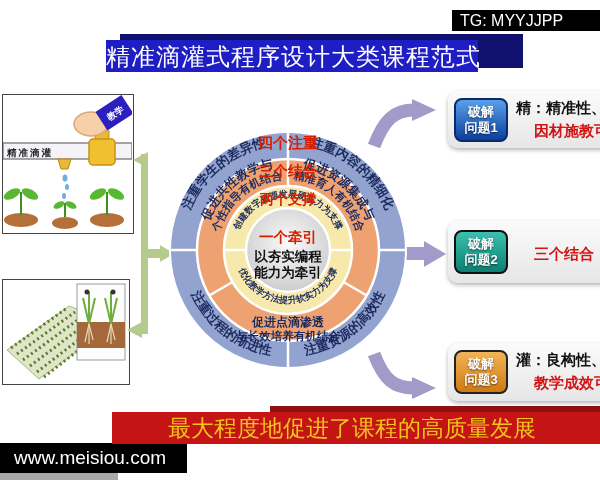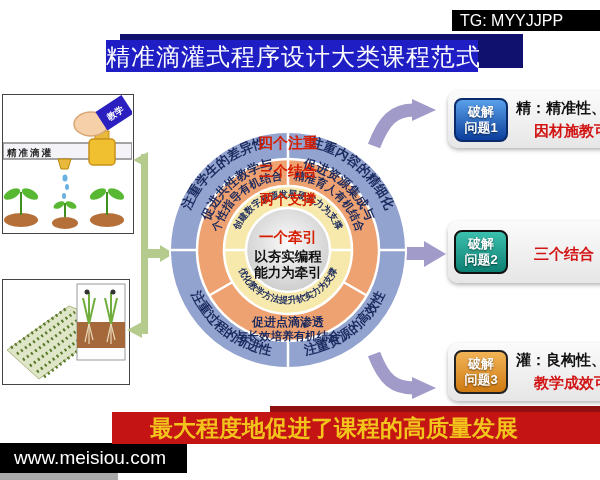--- a/index.html
+++ b/index.html
@@ -17,21 +17,21 @@
   .title-shadow{position:absolute;left:120px;top:34px;width:403px;height:34px;background:#10106e;}
   .title-banner{
     position:absolute;left:106px;top:40px;width:372px;height:32px;background:#1e1ec4;
     color:#fff;font-weight:normal;font-size:24px;line-height:33px;text-align:center;
     letter-spacing:1px;white-space:nowrap;
   }
   
   .footer-shadow{position:absolute;left:270px;top:406px;width:330px;height:34px;background:#8e1010;}
   .footer-banner{
     position:absolute;left:112px;top:412px;width:488px;height:32px;background:#c41414;
-    color:#f2c41c;font-weight:bold;font-size:23px;line-height:33px;padding-left:38px;
+    color:#f2c41c;font-weight:normal;font-size:23px;line-height:33px;padding-left:56px;
     box-sizing:border-box;white-space:nowrap;
   }
   
   .imgbox{position:absolute;background:#fff;border:1.5px solid #444;box-sizing:border-box;}
   .imgbox-a{left:2px;top:94px;width:132px;height:140px;}
   .imgbox-b{left:2px;top:279px;width:128px;height:106px;}
   
   .diagram-svg{position:absolute;left:0;top:0;width:600px;height:480px;}
   
   .sol-box{

